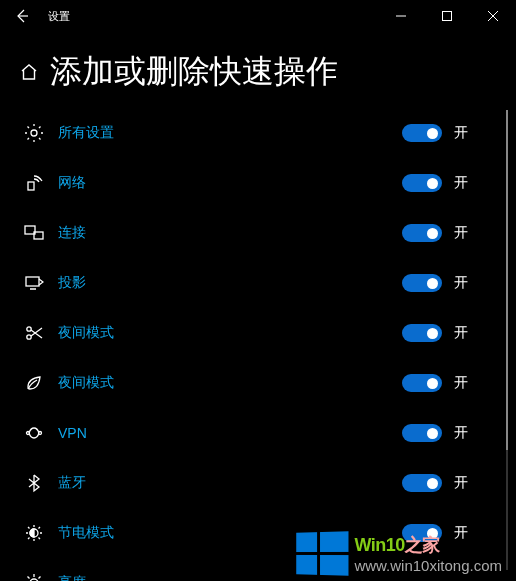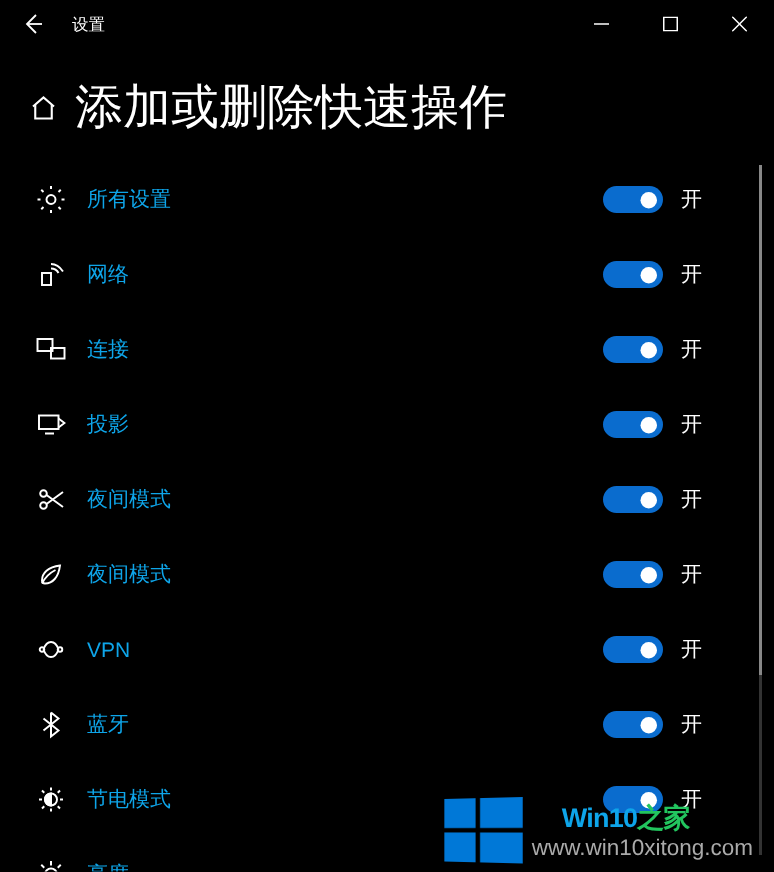--- a/index.html
+++ b/index.html
@@ -129,22 +129,22 @@
     display: flex;
     align-items: center;
     gap: 6px;
   }
   .wm-text { text-align: left; }
   .wm-brand {
     font-size: 18px;
     font-weight: 600;
     letter-spacing: -0.5px;
   }
-  .wm-brand .w { color: #0ea5e9; margin-left: 20px; }
-  .wm-brand .g { color: #22c55e; }
+  .wm-brand .w { color: #84cc16; }
+  .wm-brand .g { color: #fca5a5; }
   .wm-url {
     font-size: 15px;
     color: #aaa;
   }
   .win-logo {
     display: grid;
     grid-template-columns: 22px 28px;
     grid-template-rows: 20px 20px;
     gap: 3px;
     transform: perspective(140px) rotateY(-10deg);

